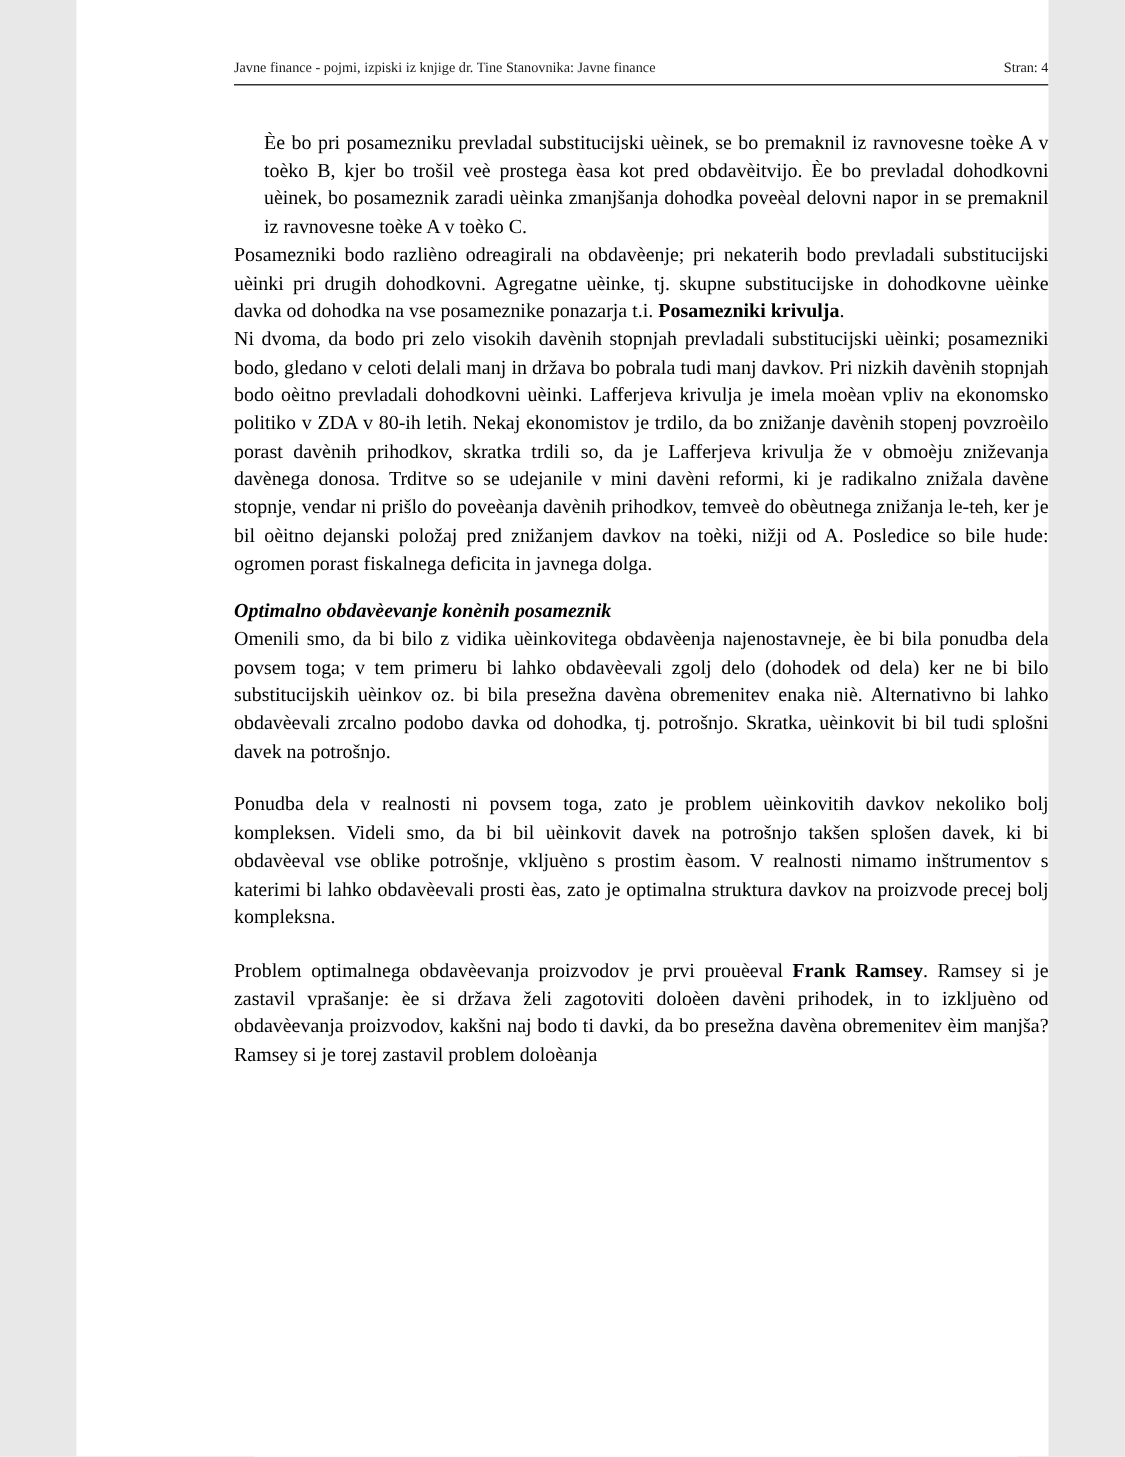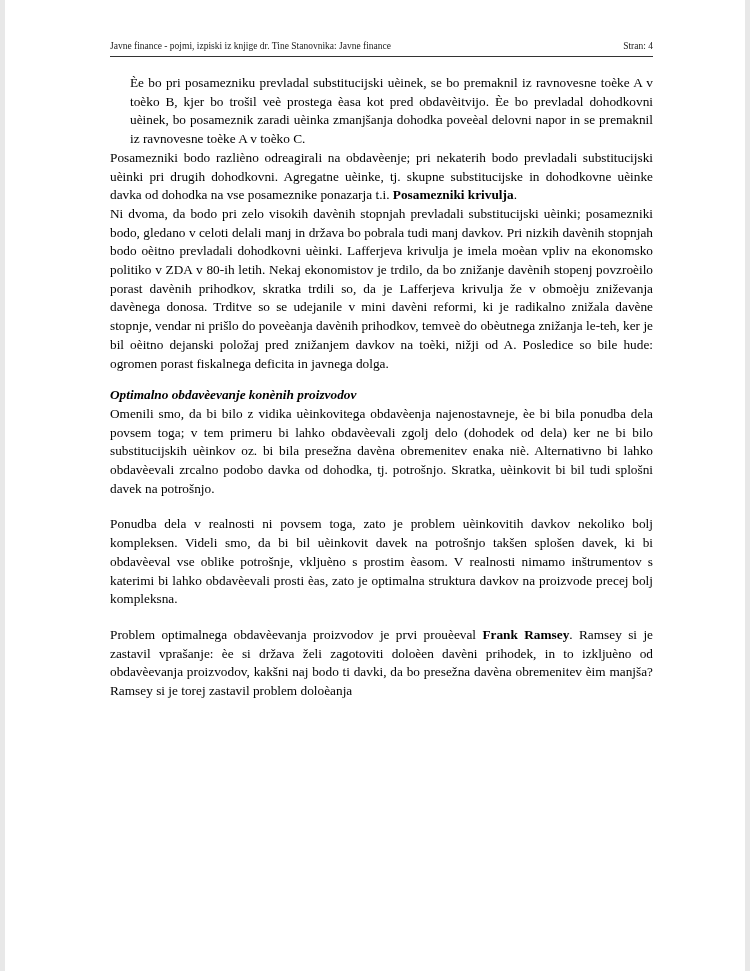--- a/index.html
+++ b/index.html
@@ -1,19 +1,19 @@
 <!DOCTYPE html>
 <html><head>
 <meta charset="utf-8">
 <style>
   * { margin: 0; padding: 0; box-sizing: border-box; }
   html, body { background: #e8e8e8; }
   .page {
     position: relative;
-    width: 740px;
+    width: 648px;
     height: 971px;
     margin: 0 auto;
     background: #ffffff;
     font-family: "Liberation Serif", "DejaVu Serif", serif;
     color: #000000;
     overflow: hidden;
   }
   .header {
     position: absolute;
     left: 105px;
@@ -22,21 +22,21 @@
     display: flex;
     justify-content: space-between;
     font-size: 9.5px;
     color: #1a1a1a;
     border-bottom: 1px solid #333;
     padding-bottom: 5px;
   }
   .content {
     position: absolute;
     left: 105px;
-    top: 74px;
+    top: 86px;
     width: 543px;
     font-size: 13.3px;
     line-height: 18.7px;
     text-align: justify;
   }
   .p { text-align: justify; }
   .p.indent { margin-left: 20px; }
   .p.gap { margin-top: 17px; }
   .heading {
     margin-top: 13px;
@@ -74,21 +74,21 @@
 
   <div class="content">
 
     <p class="p indent">Èe bo pri posamezniku prevladal substitucijski uèinek, se bo premaknil iz ravnovesne toèke A v toèko B, kjer bo trošil veè prostega èasa kot pred obdavèitvijo. Èe bo prevladal dohodkovni uèinek, bo posameznik zaradi uèinka zmanjšanja dohodka poveèal delovni napor in se premaknil iz ravnovesne toèke A v toèko C.</p>
 
     <p class="p"><span>Posamezniki bodo razlièno odreagirali na obdavèenje; pri nekaterih bodo prevladali substitucijski uèinki pri drugih dohodkovni. Agregatne uèinke, tj. skupne substitucijske in dohodkovne uèinke davka od dohodka na vse posameznike ponazarja t.i. </span><strong>Posamezniki krivulja</strong><span>.</span></p>
 
 
     <p class="p">Ni dvoma, da bodo pri zelo visokih davènih stopnjah prevladali substitucijski uèinki; posamezniki bodo, gledano v celoti delali manj in država bo pobrala tudi manj davkov. Pri nizkih davènih stopnjah bodo oèitno prevladali dohodkovni uèinki. Lafferjeva krivulja je imela moèan vpliv na ekonomsko politiko v ZDA v 80-ih letih. Nekaj ekonomistov je trdilo, da bo znižanje davènih stopenj povzroèilo porast davènih prihodkov, skratka trdili so, da je Lafferjeva krivulja že v obmoèju zniževanja davènega donosa. Trditve so se udejanile v mini davèni reformi, ki je radikalno znižala davène stopnje, vendar ni prišlo do poveèanja davènih prihodkov, temveè do obèutnega znižanja le-teh, ker je bil oèitno dejanski položaj pred znižanjem davkov na toèki, nižji od A. Posledice so bile hude: ogromen porast fiskalnega deficita in javnega dolga.</p>
 
-    <h3 class="heading">Optimalno obdavèevanje konènih proizvodov</h3>
+    <h3 class="heading">Optimalno obdavèevanje konènih posameznik</h3>
 
     <p class="p">Omenili smo, da bi bilo z vidika uèinkovitega obdavèenja najenostavneje, èe bi bila ponudba dela povsem toga; v tem primeru bi lahko obdavèevali zgolj delo (dohodek od dela) ker ne bi bilo substitucijskih uèinkov oz. bi bila presežna davèna obremenitev enaka niè. Alternativno bi lahko obdavèevali zrcalno podobo davka od dohodka, tj. potrošnjo. Skratka, uèinkovit bi bil tudi splošni davek na potrošnjo.</p>
 
     <p class="p gap">Ponudba dela v realnosti ni povsem toga, zato je problem uèinkovitih davkov nekoliko bolj kompleksen. Videli smo, da bi bil uèinkovit davek na potrošnjo takšen splošen davek, ki bi obdavèeval vse oblike potrošnje, vkljuèno s prostim èasom. V realnosti nimamo inštrumentov s katerimi bi lahko obdavèevali prosti èas, zato je optimalna struktura davkov na proizvode precej bolj kompleksna.</p>
 
     <p class="p gap"><span>Problem optimalnega obdavèevanja proizvodov je prvi prouèeval </span><strong>Frank Ramsey</strong><span>. Ramsey si je zastavil vprašanje: </span><span class="it">èe si država želi zagotoviti doloèen davèni prihodek, in to izkljuèno od obdavèevanja proizvodov, kakšni naj bodo ti davki, da bo presežna davèna obremenitev èim manjša?</span><span> Ramsey si je torej zastavil problem doloèanja</span></p>
 
   </div>
 </div>
 

